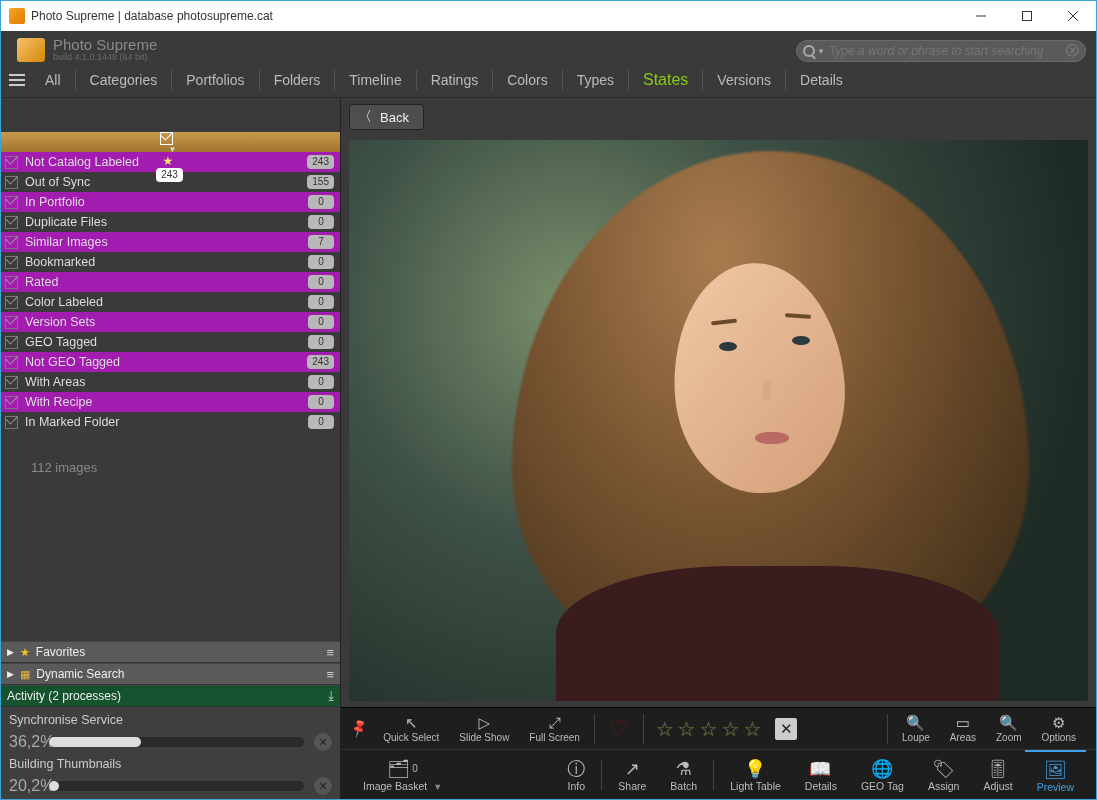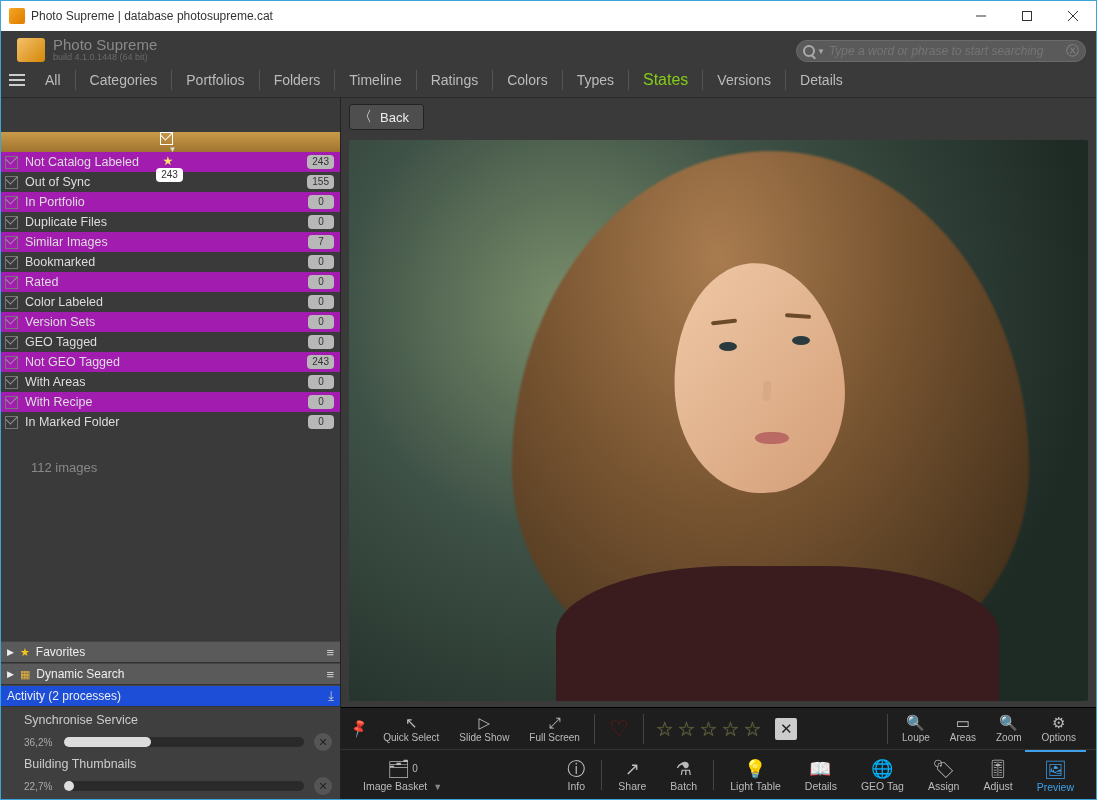--- a/index.html
+++ b/index.html
@@ -46,24 +46,24 @@
 .state-list .alt{background:#a21caf;}
 
 .images-count { padding: 28px 0 0 30px; color:#888; font-size:13px;}
 
 .panel-hdr { background:#5a5a5a; border-top:1px solid #444; border-bottom:1px solid #333; height:22px; display:flex; align-items:center; padding:0 6px; font-size:12px; color:#eee; cursor:pointer;}
 .panel-hdr .tri{ font-size:9px; margin-right:6px;}
 .panel-hdr .picon{ margin-right:6px; font-size:11px;}
 .panel-hdr .more{ margin-left:auto; color:#ccc; font-size:13px;}
 
 .activity { background:#3f3f3f; padding-bottom: 4px;}
-.activity-row{ padding: 6px 8px 0 8px; margin-left: 15px;}
+.activity-row{ padding: 6px 8px 0 8px;}
 .activity-title{ font-size:12.5px; color:#ccc; margin-bottom:6px;}
 .activity-bar-row{display:flex; align-items:center;}
-.activity-pct{ width:40px; font-size:10px; color:#aaa;}
+.activity-pct{ width:40px; font-size:16px; color:#aaa;}
 .activity-track{ flex:1; height:10px; background:#2a2a2a; border-radius:5px; position:relative;}
 .activity-fill{ position:absolute; left:0; top:0; bottom:0; background:#ddd; border-radius:5px;}
 .activity-cancel{ width:18px; height:18px; border-radius:50%; background:#555; margin-left:10px; display:flex; align-items:center; justify-content:center; color:#222; font-size:11px; cursor:pointer;}
 .activity-file{ font-size:11px; color:#888; padding-left:40px; margin-top:3px;}
 
 .main { flex:1; display:flex; flex-direction:column; background:#3a3a3a;}
 .backbar{ padding: 6px 0 6px 8px; display:flex;}
 .backbtn{ display:flex; align-items:center; background:#4e4e4e; border:1px solid #222; border-radius:3px; padding:3px 14px 3px 8px; font-size:13px; color:#eee; cursor:pointer;}
 .backbtn .arr{ margin-right:8px; font-size:14px;}
 
@@ -276,39 +276,39 @@
         <span class="picon" style="color:#f5c518">★</span>
         <span>Favorites</span>
         <span class="more">≡</span>
       </div>
       <div class="panel-hdr">
         <span class="tri">▶</span>
         <span class="picon" style="color:#e8b33a">▦</span>
         <span>Dynamic Search</span>
         <span class="more">≡</span>
       </div>
-      <div class="panel-hdr" style="background:#1d4ed8">
+      <div class="panel-hdr" style="background:#14532d">
         <span>Activity (2 processes)</span>
         <span class="more">⤓</span>
       </div>
       <div class="activity">
         <div class="activity-row">
           <div class="activity-title">Synchronise Service</div>
           <div class="activity-bar-row">
             <div class="activity-pct">36,2%</div>
             <div class="activity-track">
                 <div class="activity-fill" style="width:36.2%"></div>
               </div>
             <div class="activity-cancel">✕</div>
           </div>
         </div>
         <div class="activity-row">
           <div class="activity-title">Building Thumbnails</div>
           <div class="activity-bar-row">
-            <div class="activity-pct">22,7%</div>
+            <div class="activity-pct">20,2%</div>
             <div class="activity-track">
                 <div class="activity-fill" style="width:4.1%"></div>
               </div>
             <div class="activity-cancel">✕</div>
           </div>
         </div>
       </div>
     </div>
 
     <div class="main">

